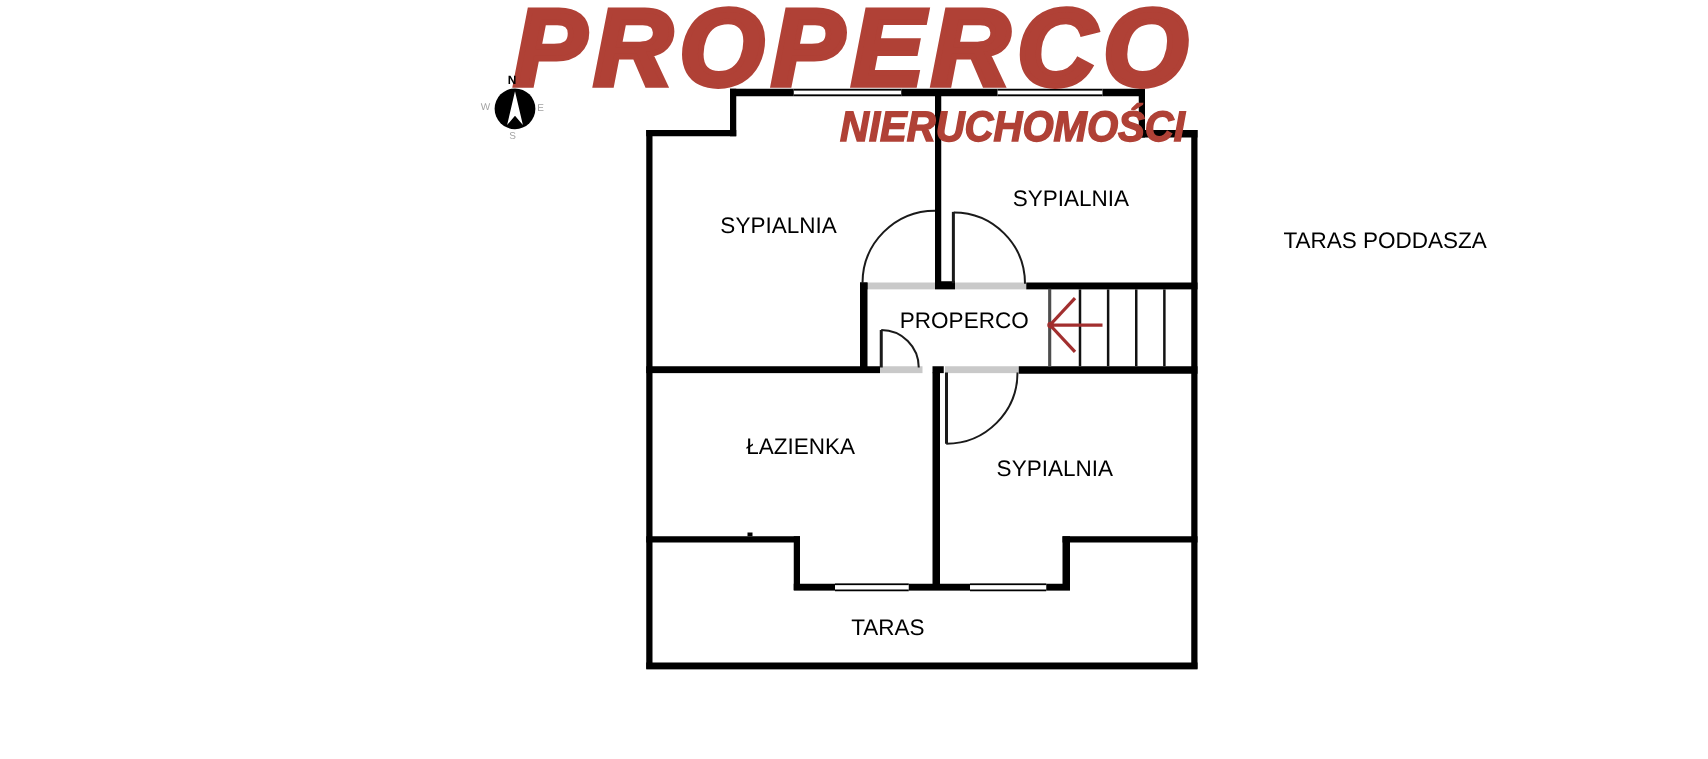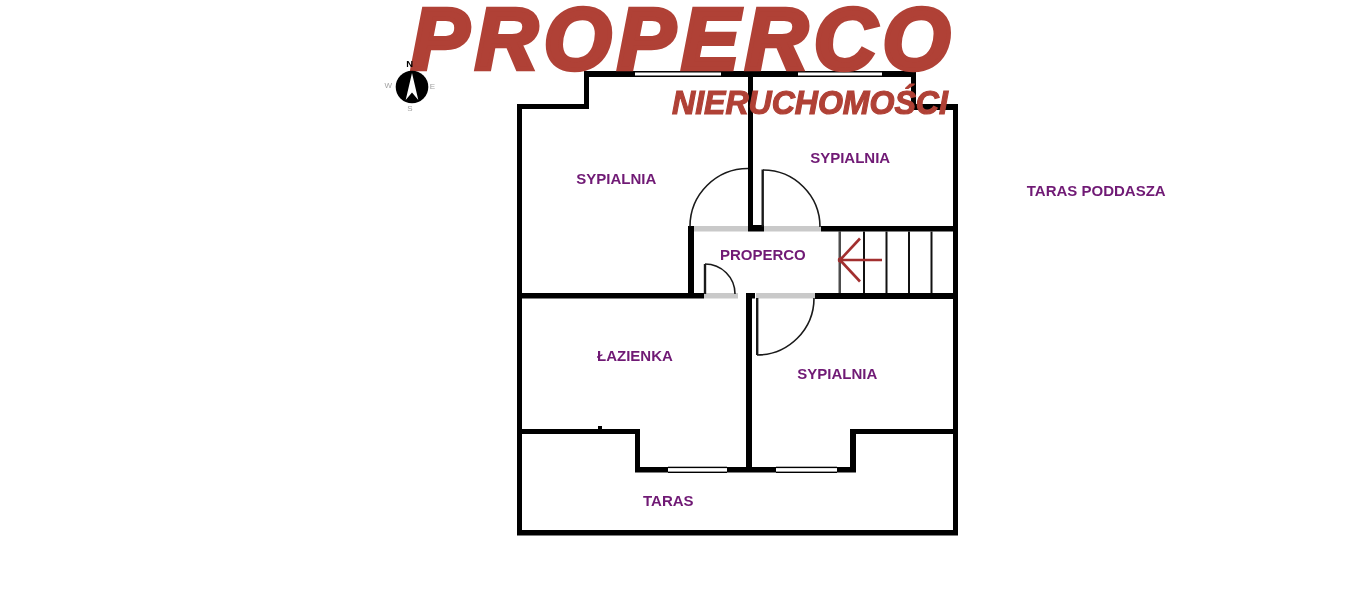--- a/index.html
+++ b/index.html
@@ -1,18 +1,18 @@
 <!DOCTYPE html>
 <html><head>
 <meta charset="utf-8">
 <style>
   html,body{margin:0;padding:0;background:#ffffff;width:1366px;height:607px;overflow:hidden;}
   body{font-family:"Liberation Sans", sans-serif;position:relative;}
   .abs{position:absolute;}
-  .lbl{position:absolute;color:#701a75;font-size:15px;letter-spacing:0;white-space:nowrap;line-height:1;font-weight:bold;}
+  .lbl{position:absolute;color:#000000;font-size:18px;letter-spacing:0;white-space:nowrap;line-height:1;}
 </style>
 </head>
 <body>
 
 <div class="abs" style="z-index:5;left:411px;top:-11.5px;width:600px;color:#b04136;font-weight:bold;font-style:italic;font-size:87px;letter-spacing:5.9px;-webkit-text-stroke:4.5px #b04136;">PROPERCO</div>
 
 <div class="abs" style="z-index:5;left:672px;top:83px;color:#b04136;font-weight:bold;font-style:italic;font-size:34px;letter-spacing:0px;-webkit-text-stroke:1.2px #b04136;transform:scaleX(0.942);transform-origin:0 0;">NIERUCHOMOŚCI</div>
 
 <svg class="abs" style="z-index:6;left:378px;top:50px;" width="64" height="68" viewBox="0 0 64 68">
 
@@ -147,15 +147,15 @@
 <div class="lbl" style="left:576.3px;top:171.2px;">SYPIALNIA</div>
 
 <div class="lbl" style="left:810.2px;top:149.6px;">SYPIALNIA</div>
 
 <div class="lbl" style="left:719.9px;top:247.1px;">PROPERCO</div>
 
 <div class="lbl" style="left:597px;top:347.6px;">ŁAZIENKA</div>
 
 <div class="lbl" style="left:797.3px;top:365.9px;">SYPIALNIA</div>
 
-<div class="lbl" style="left:643px;top:493.2px;">TARAS</div>
+<div class="lbl" style="left:681px;top:493.2px;">TARAS</div>
 
 <div class="lbl" style="left:1026.8px;top:183.2px;">TARAS PODDASZA</div>
 
 </body></html>

